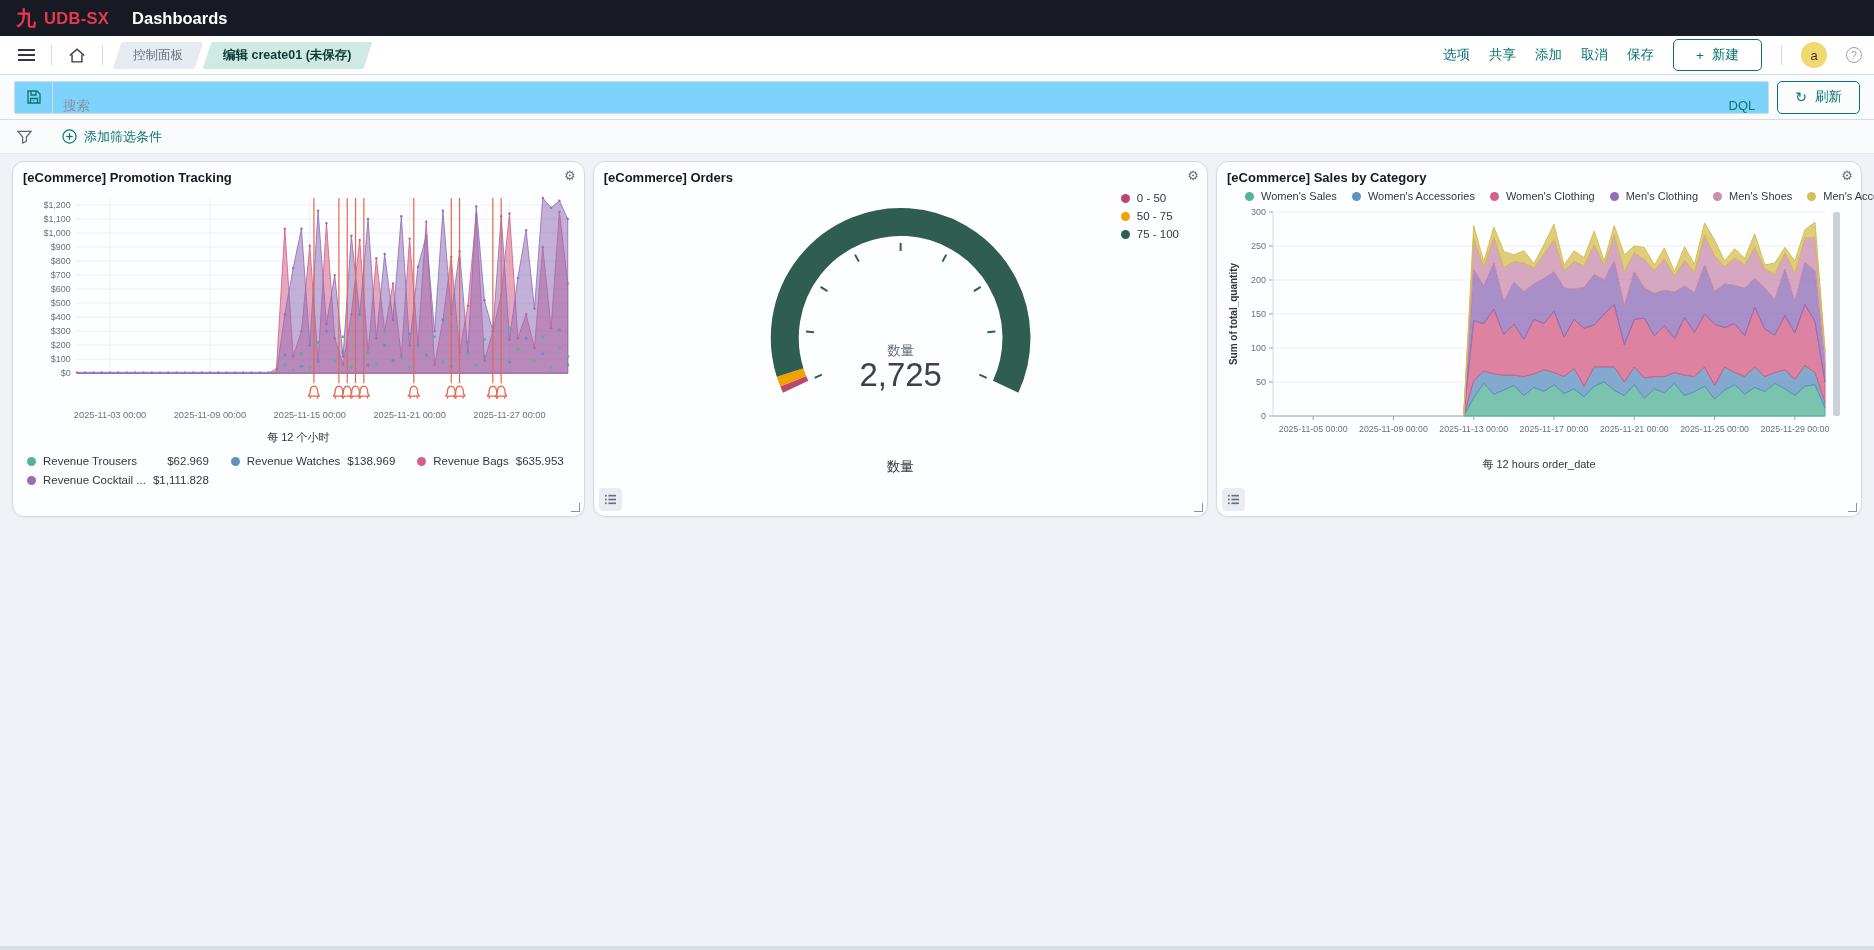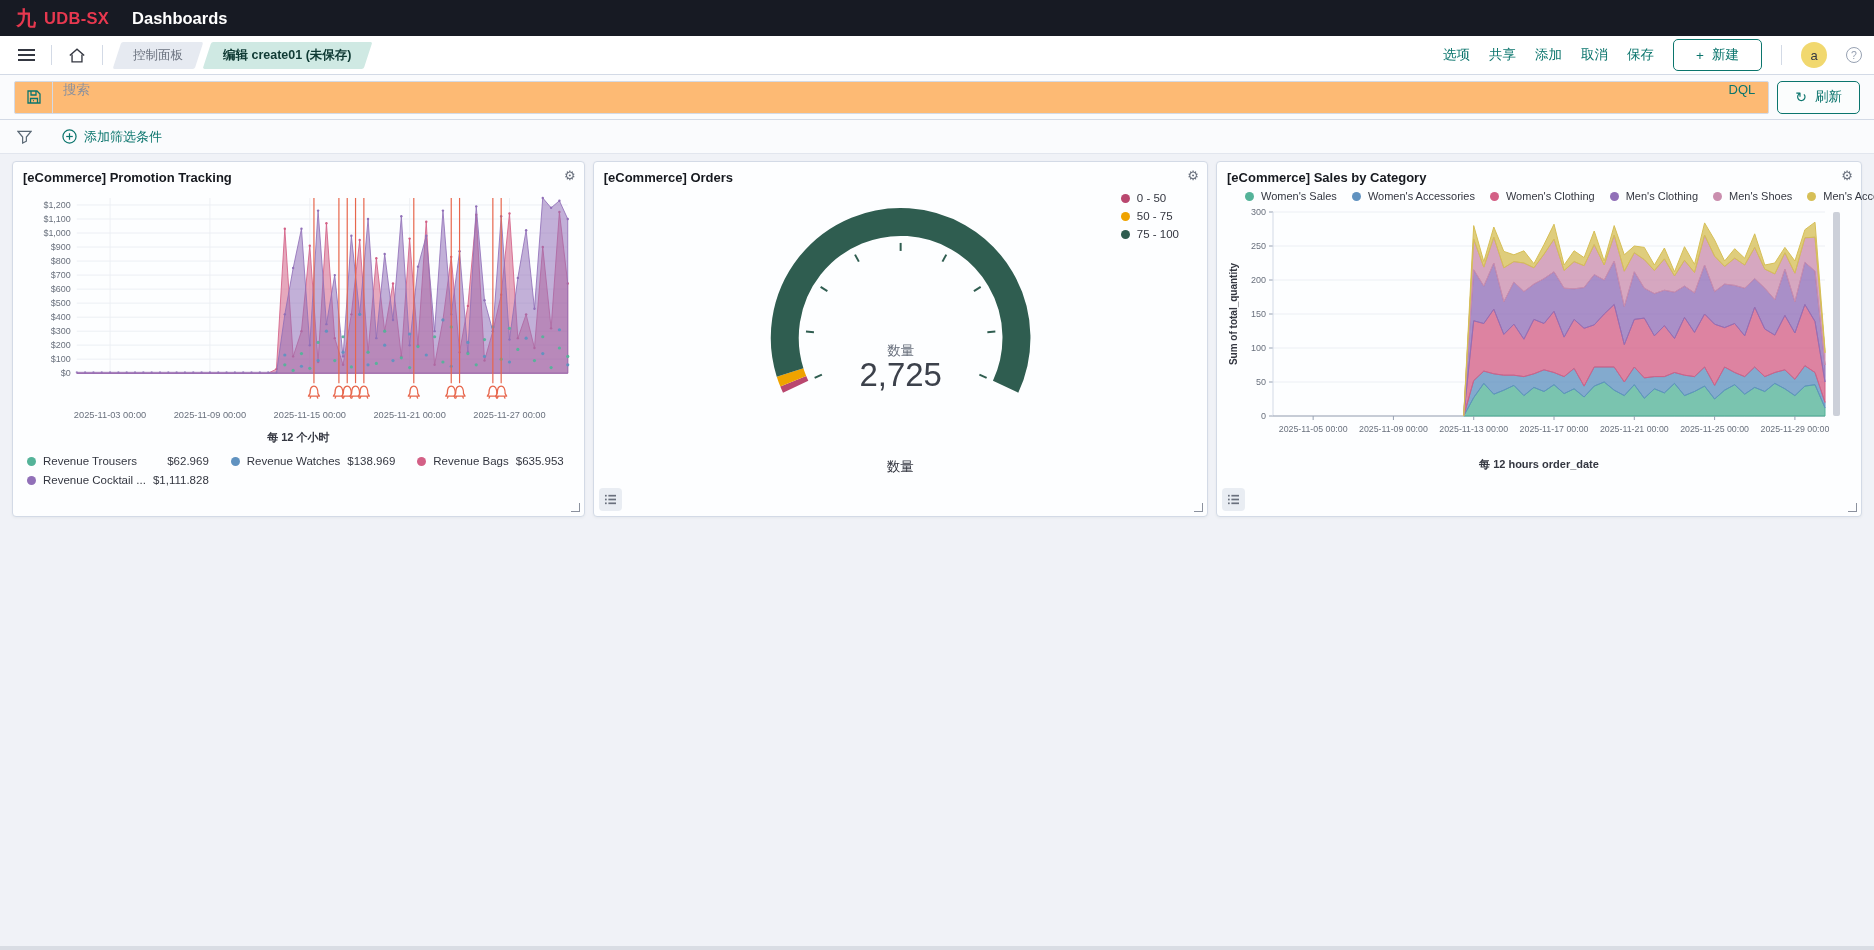--- a/index.html
+++ b/index.html
@@ -20,41 +20,41 @@
   .crumb-inner{transform:skewX(18deg);font-size:12.5px;display:block;white-space:nowrap}
   .crumb-wrap.prev .crumb-inner{color:#69707d}
   .crumb-wrap.curr .crumb-inner{color:#0f3a34;font-weight:bold}
   .nav-right{margin-left:auto;display:flex;align-items:center;gap:19px}
   .nav-link{color:#0b756d;font-size:13.5px;background:none;border:none;cursor:pointer;padding:0}
   .btn-new{border:1px solid #0b756d;color:#0b756d;border-radius:5px;padding:6px 22px;font-size:13.5px;background:#fff;display:flex;align-items:center;gap:8px;cursor:pointer}
   .avatar{width:26px;height:26px;border-radius:50%;background:#f1d86f;color:#343741;font-size:13px;display:flex;align-items:center;justify-content:center;border:none;cursor:pointer}
   .help-circ{width:16px;height:16px;border-radius:50%;border:1px solid #98a2b3;color:#98a2b3;font-size:10.5px;display:flex;align-items:center;justify-content:center;background:none;cursor:pointer}
   
   .queryrow{display:flex;align-items:center;background:#fafbfd;border-bottom:1px solid #d3dae6;padding:0 14px;gap:8px;height:45px;box-sizing:border-box}
-  .querybox{flex:1;display:flex;align-items:flex-start;background:#fdba74;border:1px solid #d3dae6;border-radius:2px;height:31px}
+  .querybox{flex:1;display:flex;align-items:flex-end;background:#7dd3fc;border:1px solid #d3dae6;border-radius:2px;height:31px}
   .saveicon{width:38px;height:100%;border-right:1px solid #d3dae6;display:flex;align-items:center;justify-content:center;background:none;border-top:none;border-bottom:none;border-left:none;cursor:pointer}
   input.search{flex:1;border:none;outline:none;font-size:13.5px;padding:0 10px;color:#343741;background:transparent;font-family:"Liberation Sans",sans-serif}
   input.search::placeholder{color:#8b919e}
   .dql{color:#0b756d;font-size:13px;padding:0 13px;background:none;border:none;cursor:pointer}
   .datepicker{width:382px;display:flex;align-items:center;background:#fff;border:1px solid #d3dae6;border-radius:2px;height:31px;box-sizing:border-box}
   .cal-btn{display:flex;align-items:center;gap:5px;padding:0 10px;border-right:1px solid #d3dae6;height:100%;background:none;border-top:none;border-left:none;border-bottom:none;cursor:pointer}
   .timerange{font-size:13.5px;padding:0 12px;color:#343741;background:none;border:none;cursor:pointer}
   .showdates{margin-left:auto;color:#0b756d;font-size:13px;padding-right:12px;background:none;border:none;cursor:pointer}
   .btn-refresh{height:33px;border:1px solid #0b756d;border-radius:5px;background:#fbfdfd;color:#0b756d;font-size:13.5px;display:flex;align-items:center;gap:8px;padding:0 17px;cursor:pointer}
   .refresh-glyph{font-size:14px;line-height:1}
   
   .filterrow{height:33px;display:flex;align-items:center;gap:24px;padding:0 17px;background:#fafbfd;border-bottom:1px solid #e2e6ee}
   .addfilter{display:flex;align-items:center;gap:7px;color:#0b756d;font-size:13px;background:none;border:none;cursor:pointer}
   
   .dashboard{display:flex;gap:8px;padding:7px 12px;align-items:flex-start}
-  .panel{position:relative;background:#fdfeff;border:1px solid #d3dae6;border-radius:4px;height:356px;box-sizing:border-box;padding:5px 8px;box-shadow:0 1px 3px rgba(21,30,40,.05)}
+  .panel{position:relative;background:#fdfeff;border:1px solid #d3dae6;border-radius:12px;height:356px;box-sizing:border-box;padding:5px 8px;box-shadow:0 1px 3px rgba(21,30,40,.05)}
   .panel-hd{font-size:13px;font-weight:bold;color:#16191f;padding:3px 2px 3px 2px}
   .gear{position:absolute;top:4px;right:5px;color:#69707d;background:none;border:none;font-size:13px;cursor:pointer;line-height:1;padding:3px}
   .chart{width:100%}
-  .x-title{text-align:center;font-size:11px;font-weight:bold;color:#343741;margin-top:1px}
+  .x-title{text-align:center;font-size:11px;font-weight:normal;color:#343741;margin-top:1px}
   .legend-grid{display:grid;grid-template-columns:1fr 1fr 1fr;row-gap:7px;column-gap:16px;padding:10px 6px 0 6px;font-size:11.5px;color:#343741}
   .lg-item{display:flex;align-items:center;gap:7px;white-space:nowrap}
   .lg-dot{width:9px;height:9px;border-radius:50%;flex:none}
   .lg-val{margin-left:auto;padding-right:6px}
   .legend-col{position:absolute;top:30px;right:28px;display:flex;flex-direction:column;gap:6px;font-size:11.5px;color:#343741}
   .legend-row{display:flex;gap:15px;align-items:center;padding:2px 6px 0 20px;font-size:11px;color:#343741;white-space:nowrap}
   .gauge-bottom{text-align:center;font-size:13.5px;color:#343741;margin-top:14px}
   .list-toggle{position:absolute;left:5px;bottom:5px;width:23px;height:23px;background:#e9edf3;border-radius:4px;display:flex;align-items:center;justify-content:center;border:none;cursor:pointer}
   .resize{position:absolute;right:4px;bottom:4px;width:8px;height:8px;border-right:1.5px solid #8b919e;border-bottom:1.5px solid #8b919e;cursor:nwse-resize}
   .bottomstrip{position:absolute;left:0;bottom:0;width:100%;height:4px;background:#d9dde4}

